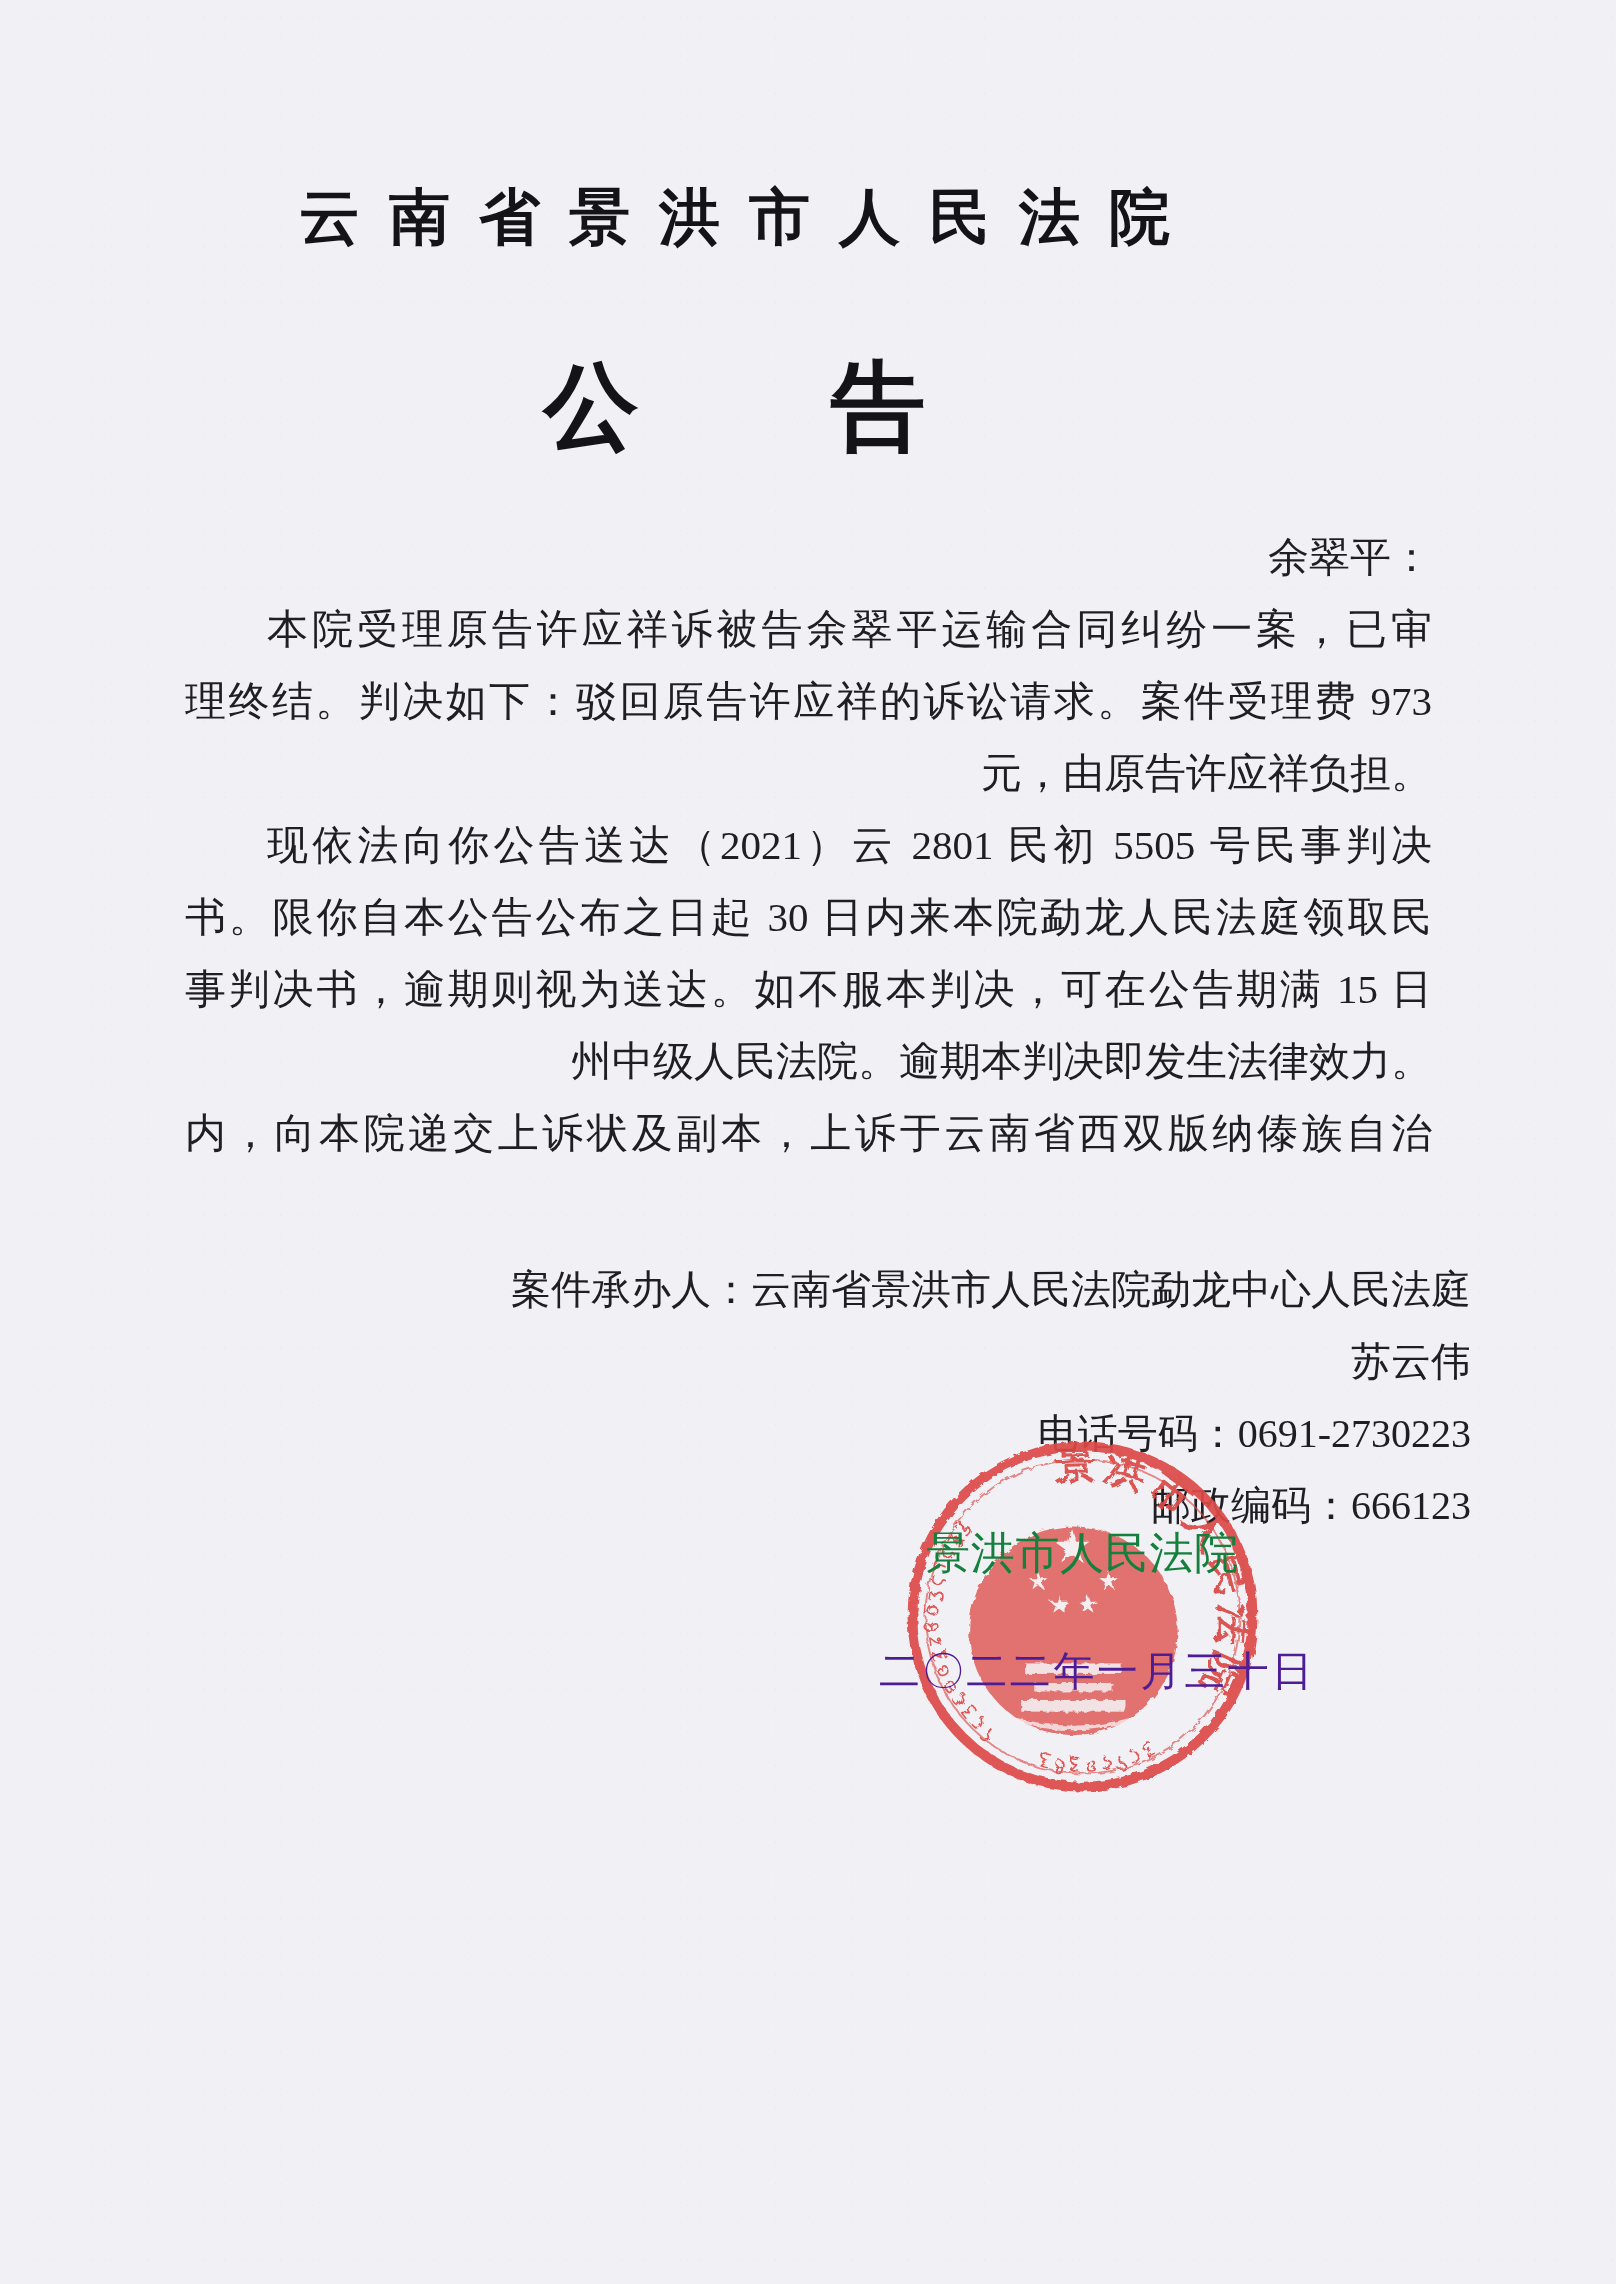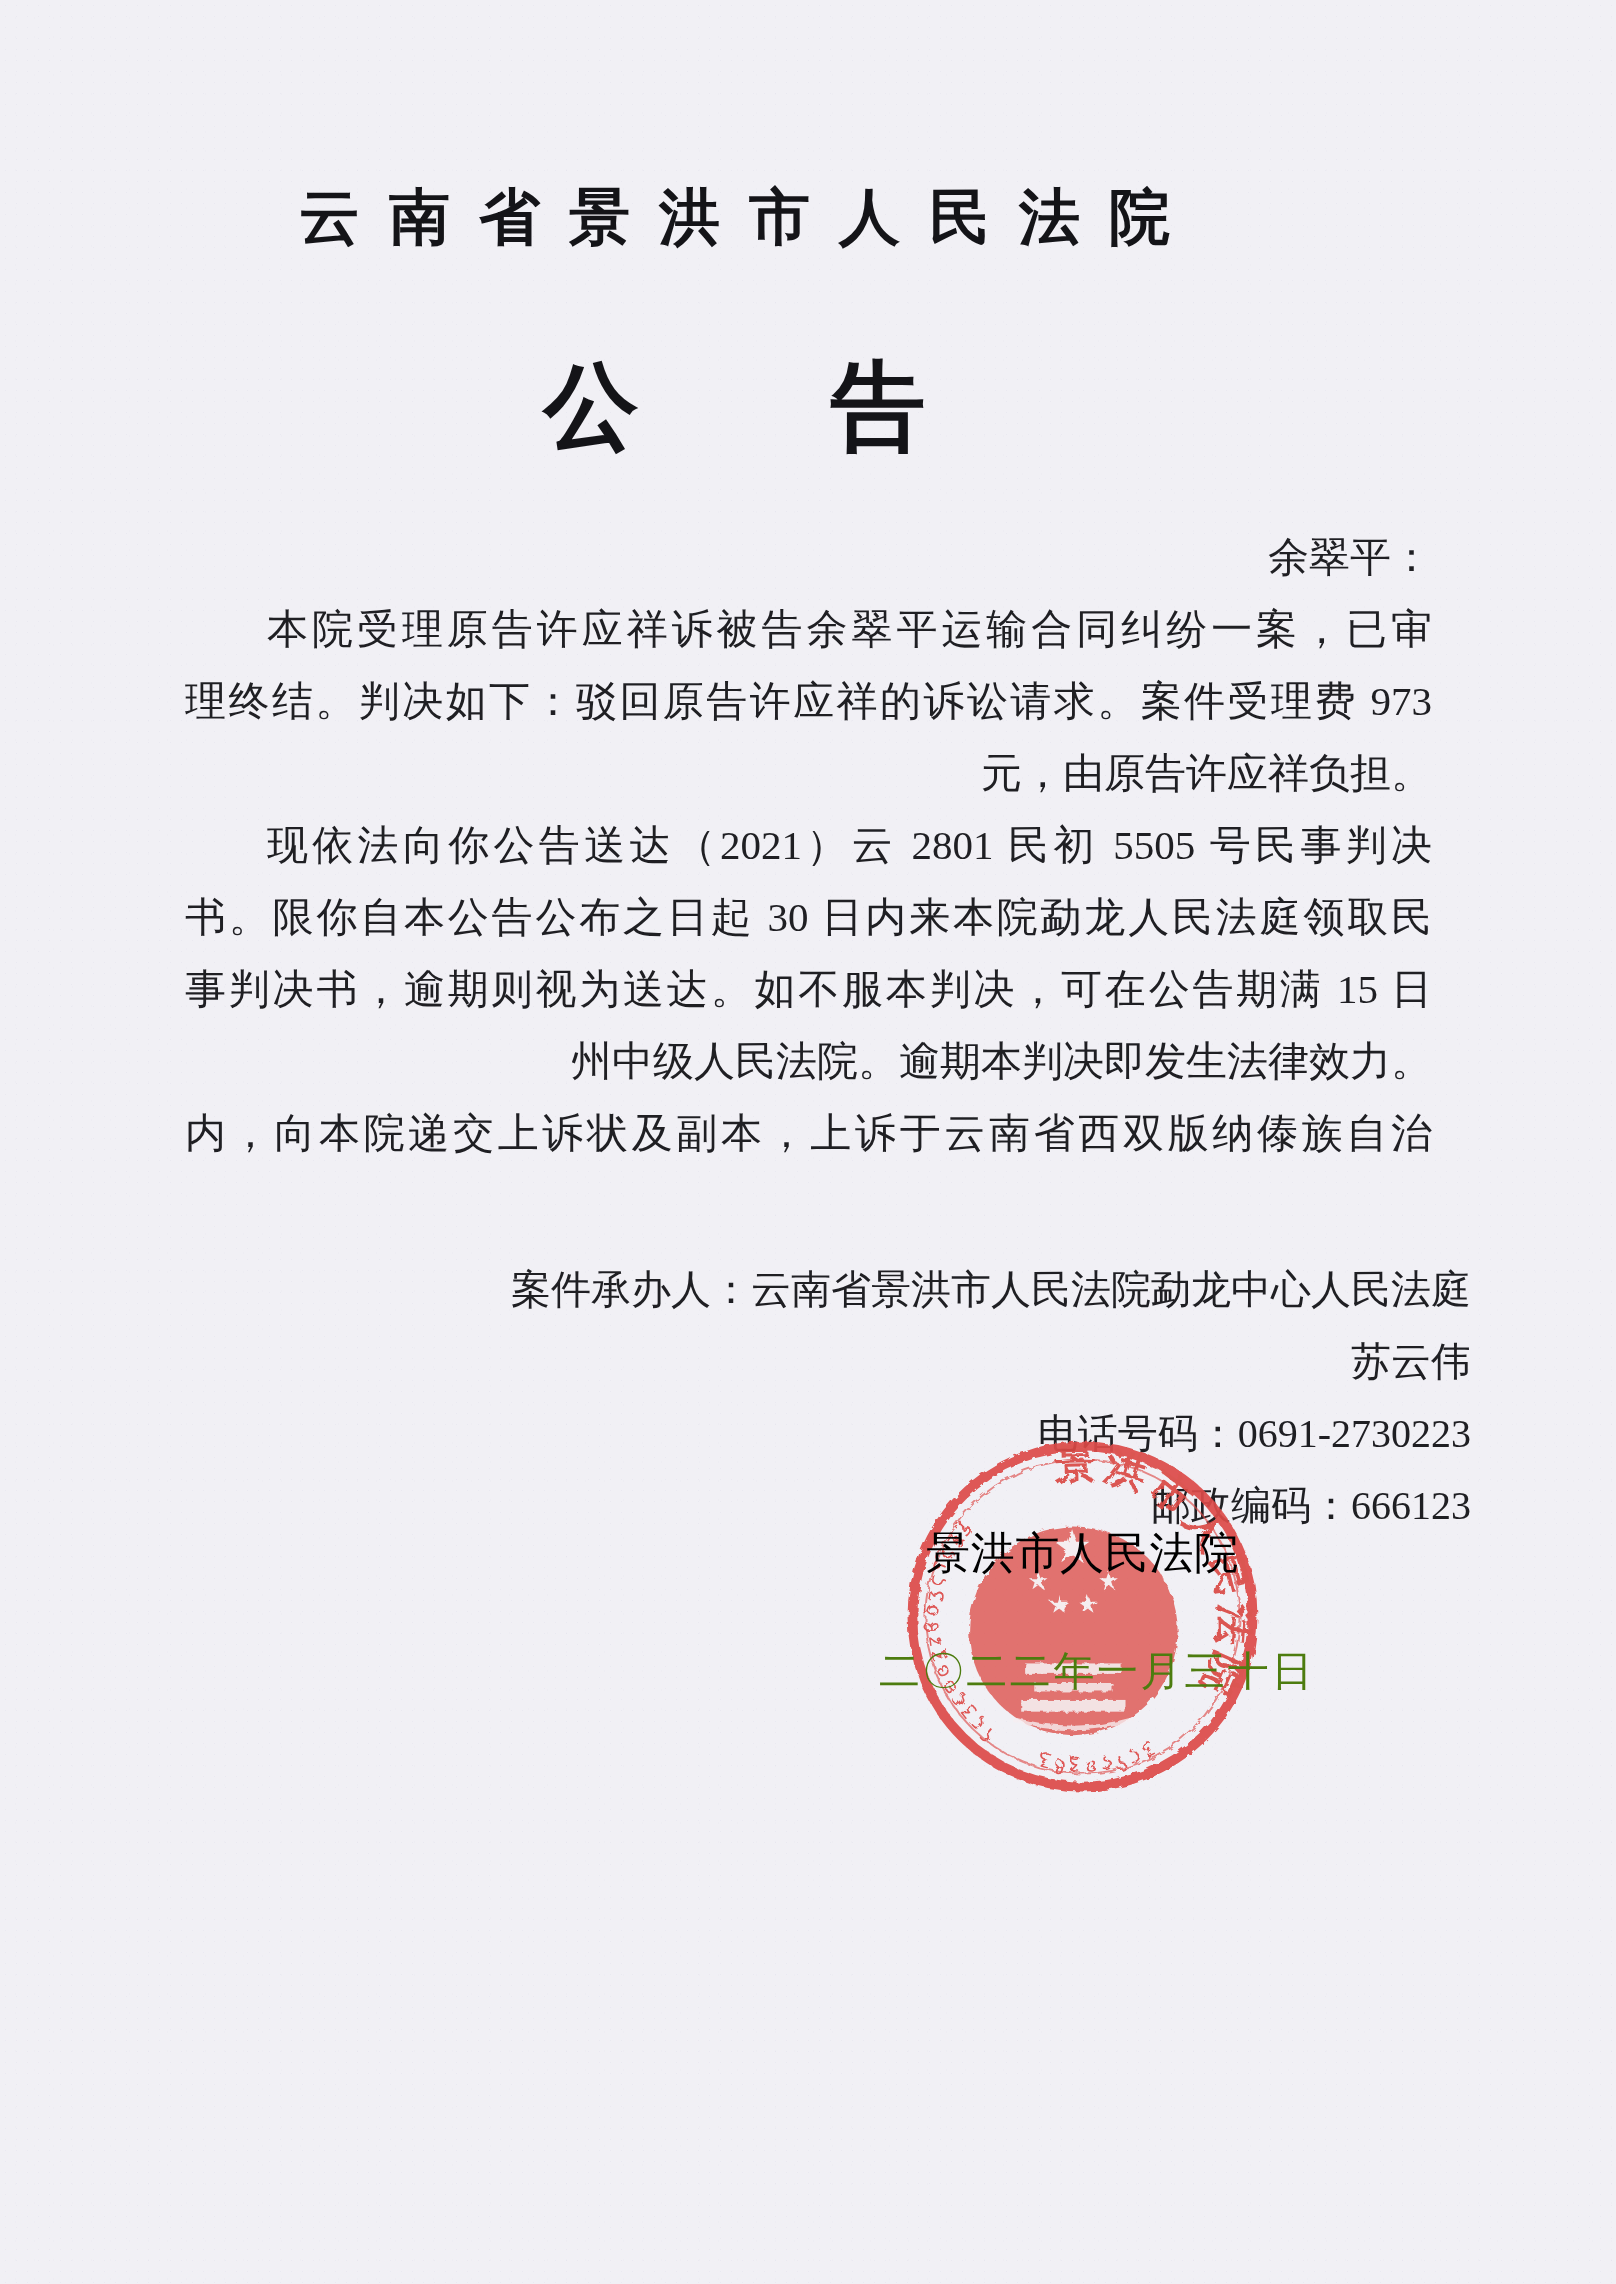--- a/index.html
+++ b/index.html
@@ -48,26 +48,26 @@
   .value-gap { }
 
   .seal-area {
     position: absolute; left: 900px; top: 1434px;
     width: 365px; height: 365px;
   }
   .seal-area svg { position: absolute; left: 0; top: 0; }
 
   .seal-signature {
     position: absolute; left: 926px; top: 1524px;
-    font-size: 44px; letter-spacing: 0.7px; color: #000000;
+    font-size: 44px; letter-spacing: 0.7px; color: #15803d;
     white-space: nowrap; z-index: 3;
   }
   .seal-date {
     position: absolute; left: 879px; top: 1644px;
-    font-size: 41px; letter-spacing: 2.6px; color: #4d7c0f;
+    font-size: 41px; letter-spacing: 2.6px; color: #4c1d95;
     white-space: nowrap; z-index: 3;
   }
 </style>
 </head>
 <body>
 
 <div class="page">
 
   <h1 class="court-name">云南省景洪市人民法院</h1>
   <h2 class="doc-title">公告</h2>

